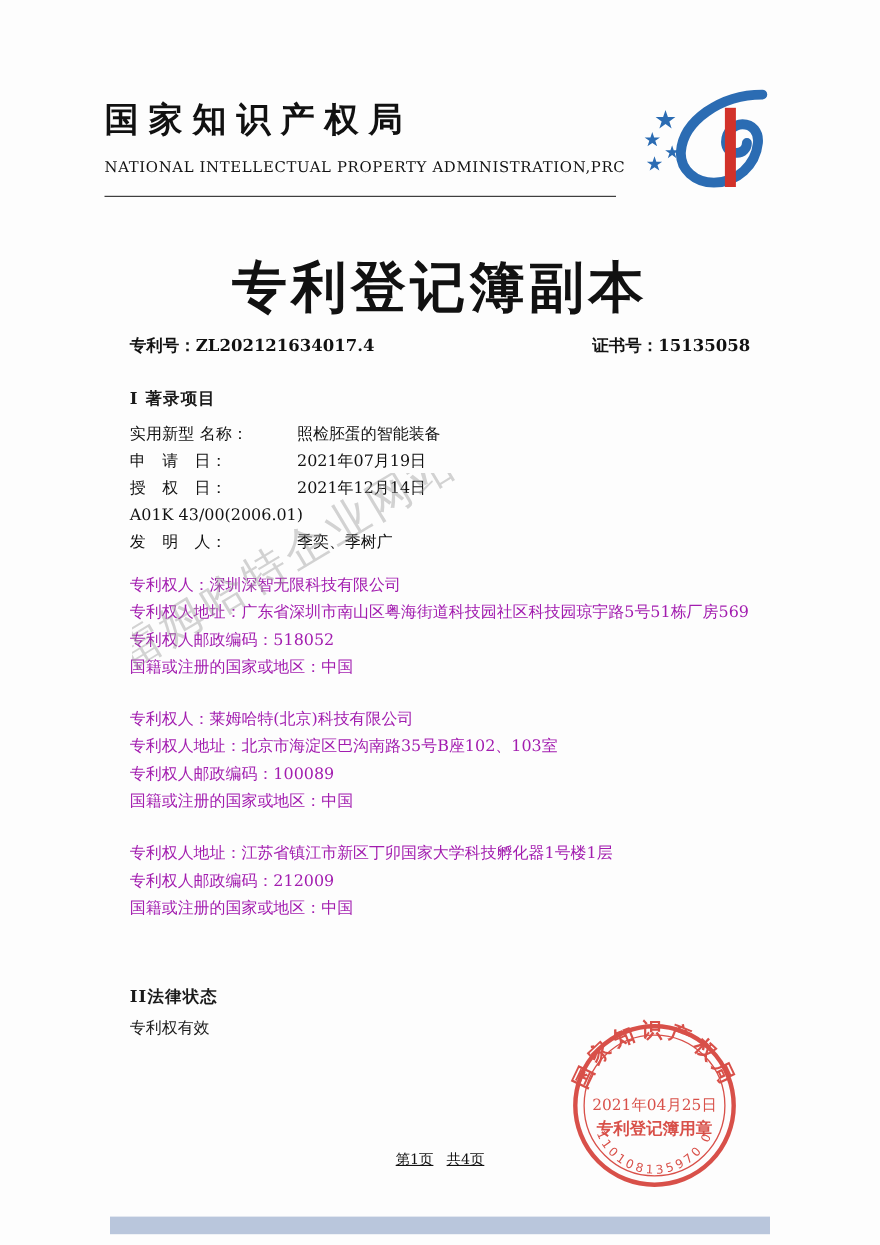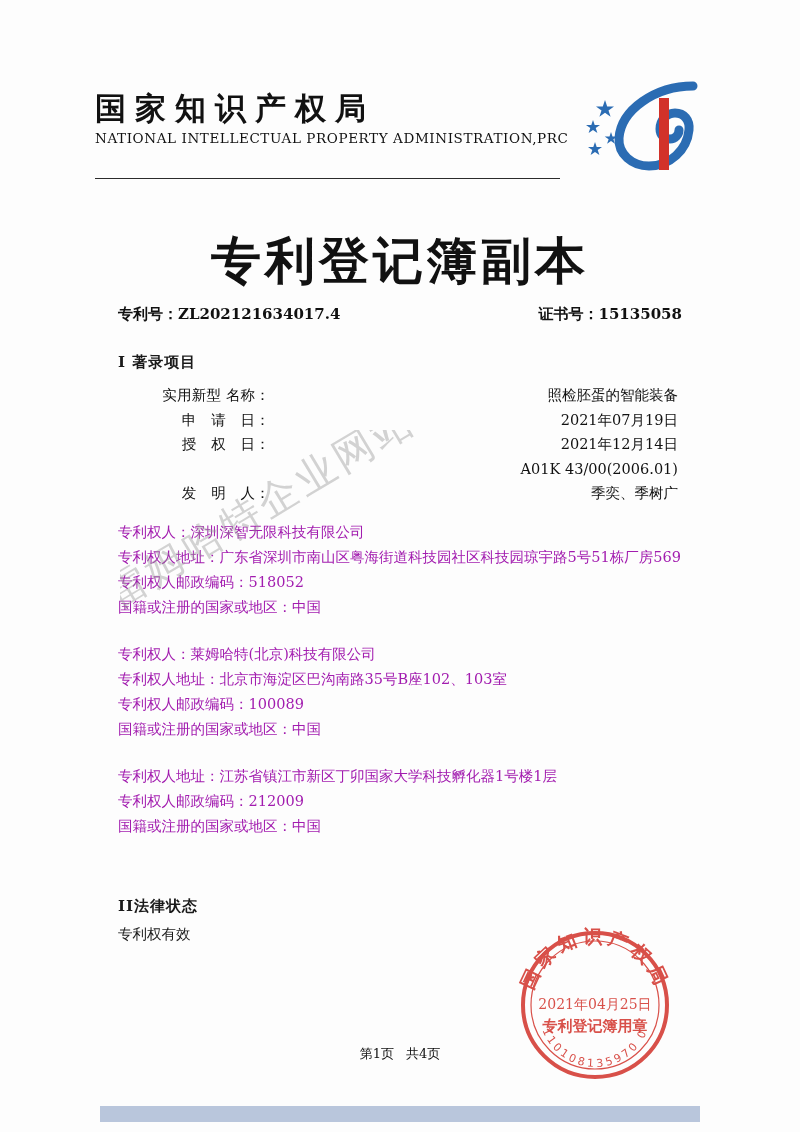--- a/index.html
+++ b/index.html
@@ -31,20 +31,21 @@
   }
   .org-cn {
     font-family: "DejaVu Serif", "Liberation Serif", serif;
     font-size: 31px;
     font-weight: bold;
     letter-spacing: 9px;
     color: #111;
     white-space: nowrap;
   }
   .org-en {
+    margin-top: 14px;
     font-family: "DejaVu Serif", "Liberation Serif", serif;
     font-size: 13.5px;
     letter-spacing: 0.6px;
     color: #111;
     white-space: nowrap;
   }
   .header-rule {
     position: absolute;
     left: 95px;
     top: 178px;
@@ -103,21 +104,20 @@
 
   .fieldlist {
     position: absolute;
     left: 118px;
     top: 383px;
     width: 560px;
     font-family: "DejaVu Serif", "Liberation Serif", serif;
     font-size: 14.5px;
     line-height: 24.5px;
     color: #111;
-    text-align: right;
   }
   .fieldrow {
     display: flex;
     align-items: baseline;
   }
   .fieldrow .lbl {
     width: 152px;
     flex: 0 0 152px;
     letter-spacing: 0.2px;
     white-space: nowrap;
@@ -163,21 +163,21 @@
   .footer {
     position: absolute;
     left: 0;
     right: 0;
     top: 1045px;
     text-align: center;
     font-family: "DejaVu Serif", "Liberation Serif", serif;
     font-size: 13px;
     color: #111;
   }
-  .footer span { margin: 16px 6px; }
+  .footer span { margin: 16px 6px; text-decoration: underline; }
 
   .bottom-bar {
     position: absolute;
     left: 100px;
     width: 600px;
     top: 1106px;
     height: 16px;
     background: #b9c6dc;
   }
 

